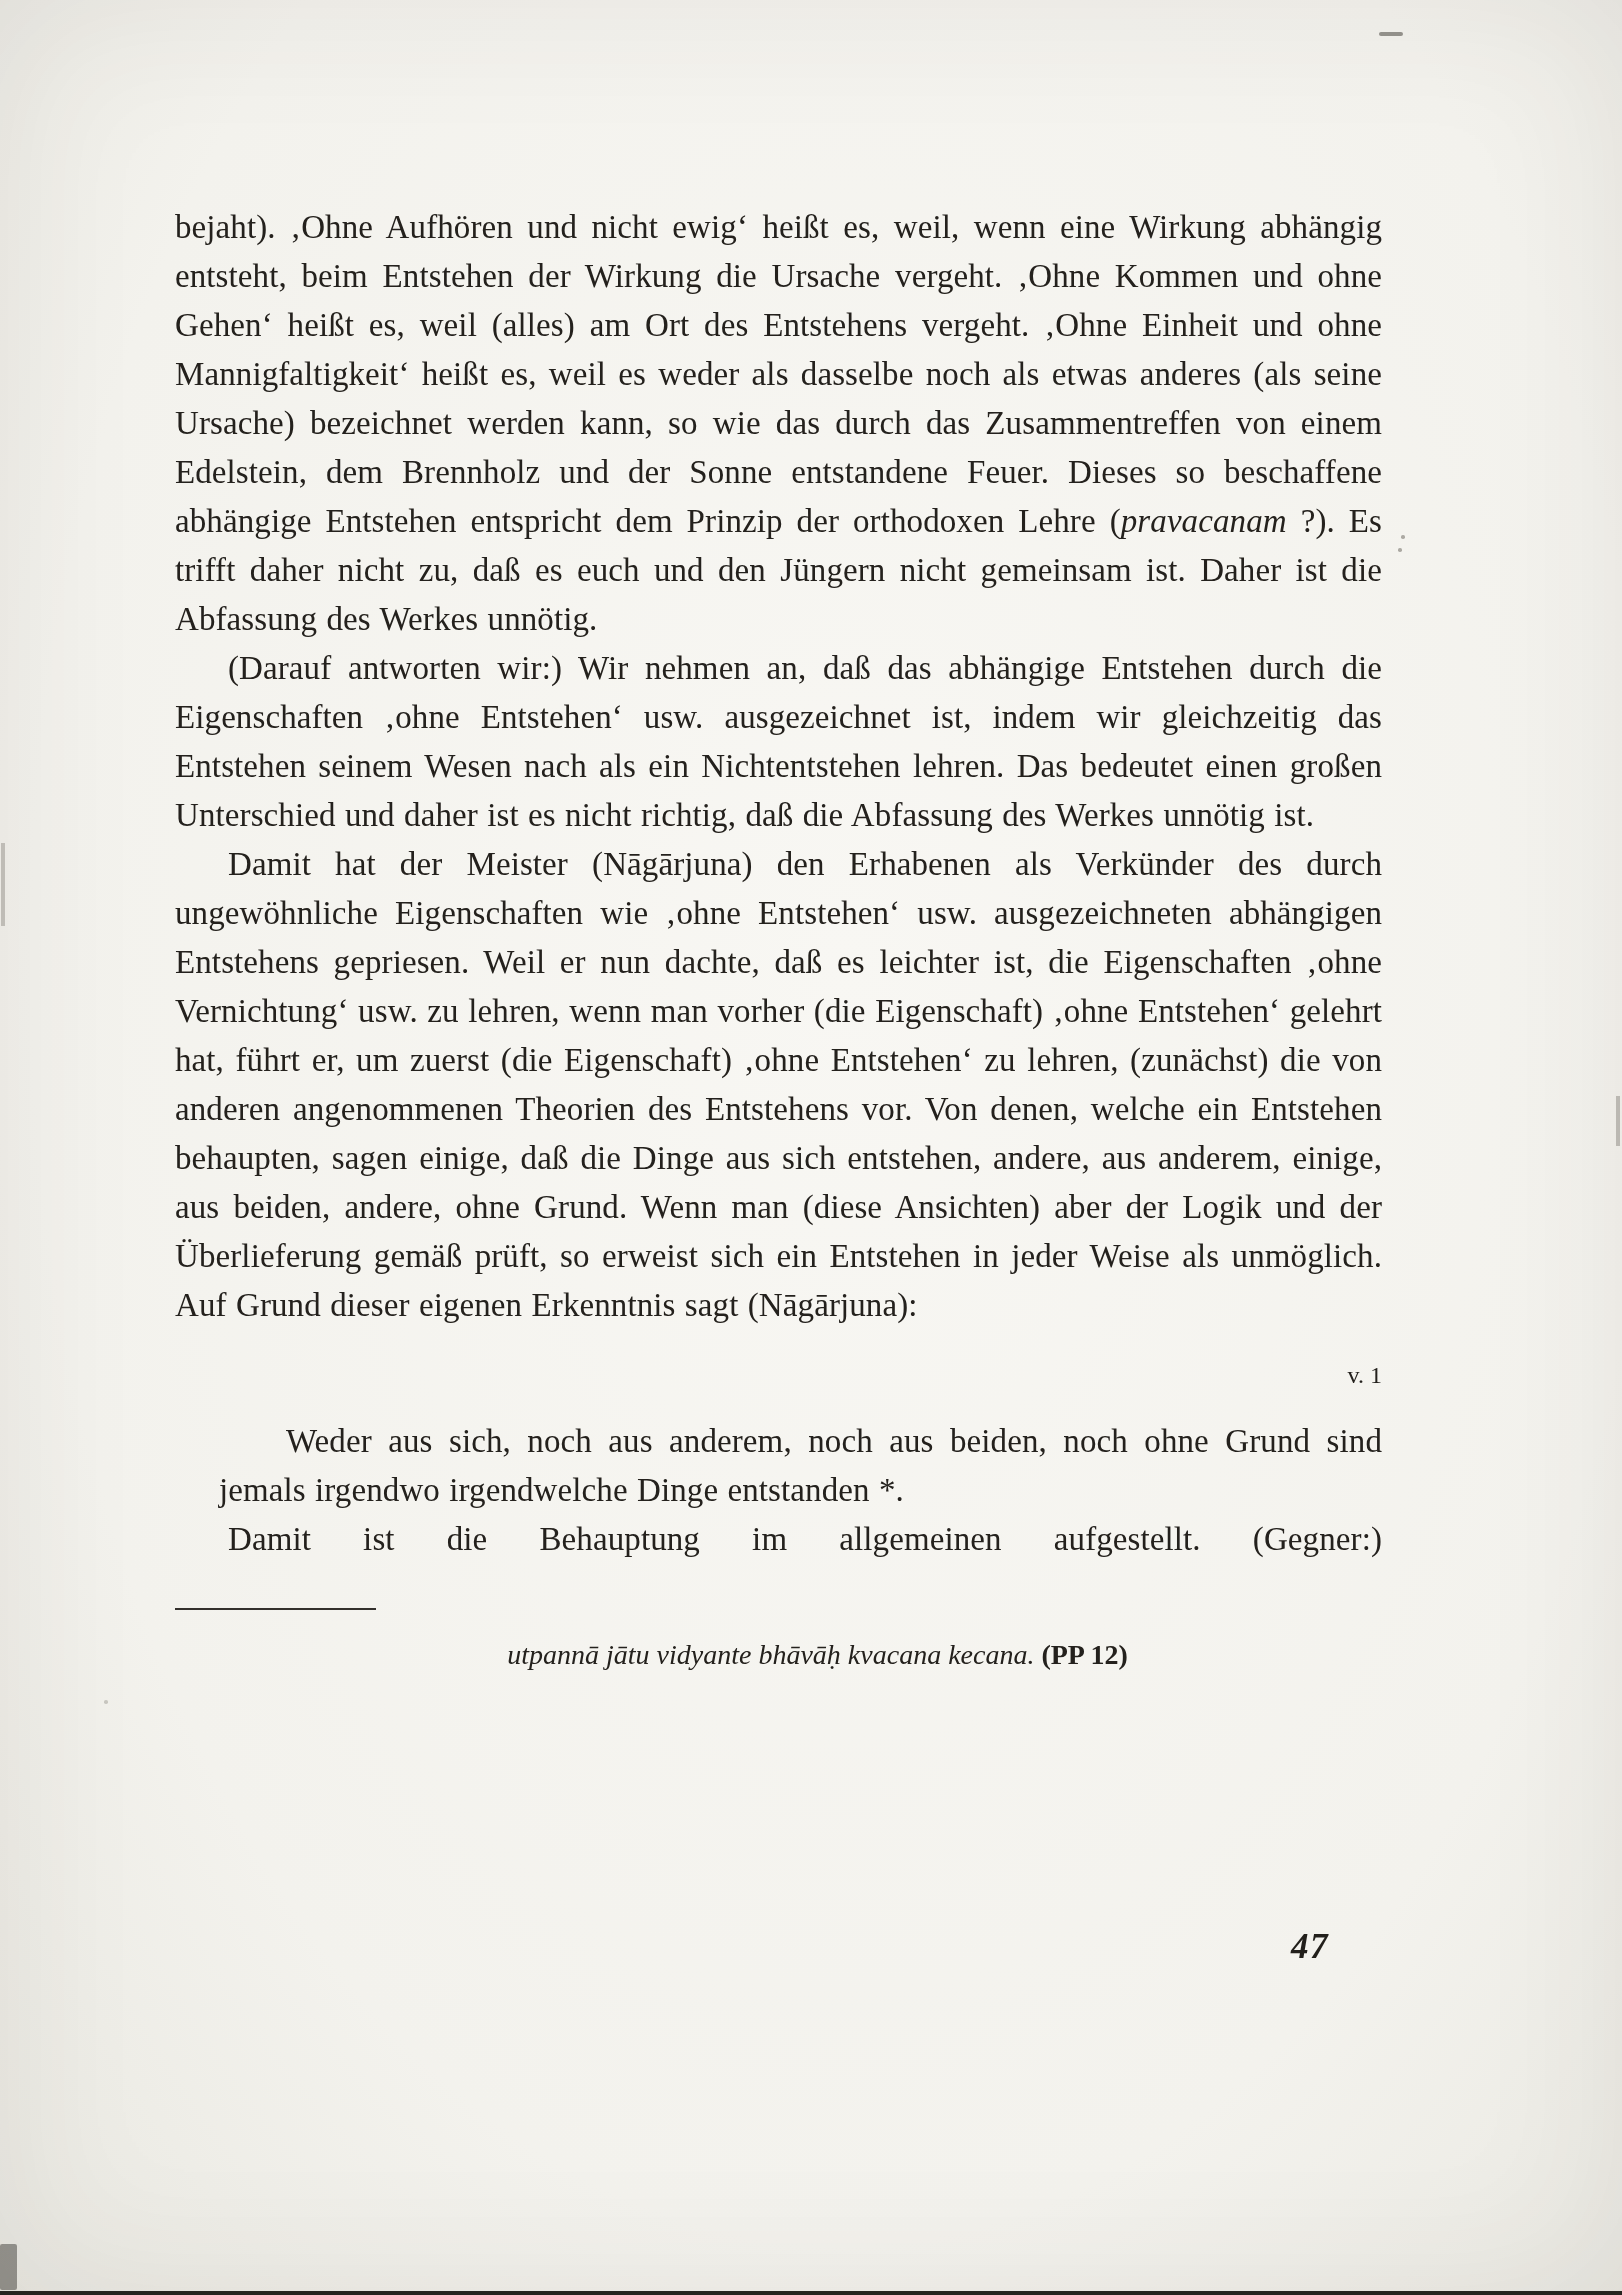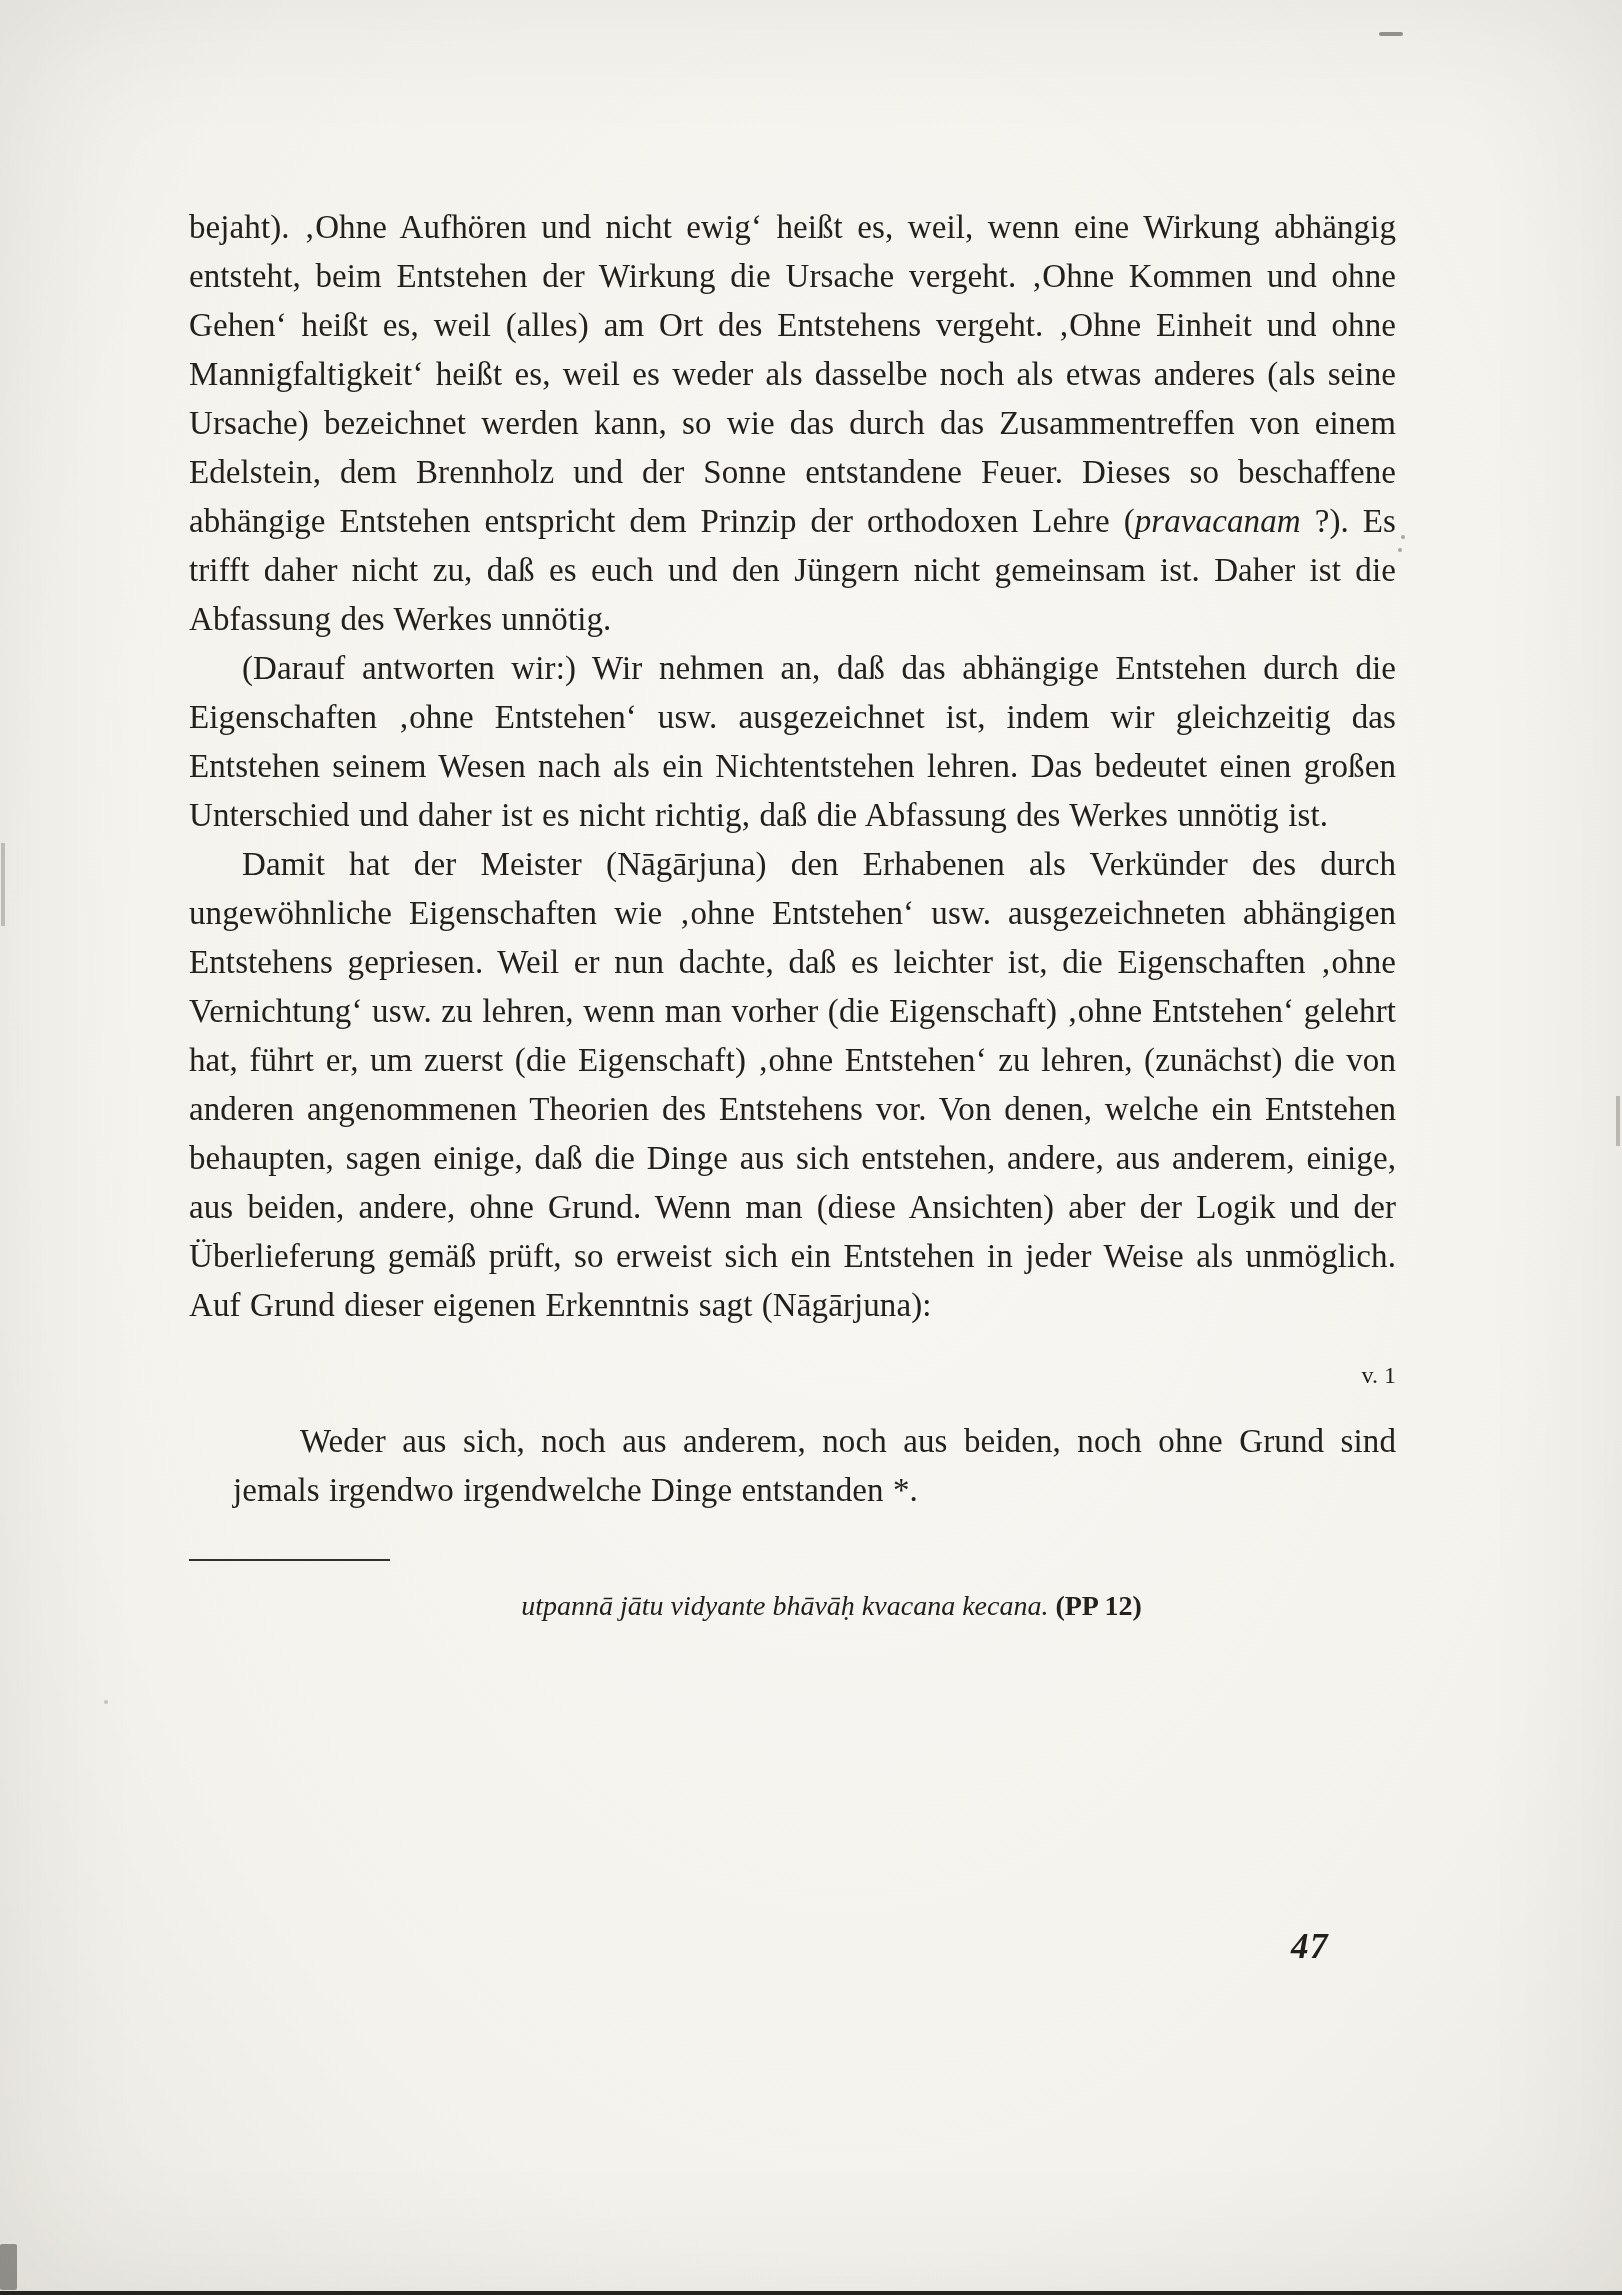--- a/index.html
+++ b/index.html
@@ -9,21 +9,21 @@
     position: relative;
     overflow: hidden;
     background: radial-gradient(ellipse at 52% 42%, #f8f7f3 0%, #f3f2ed 68%, #e9e8e1 100%);
     box-shadow: inset 0 0 153px rgba(60,55,45,0.08);
     font-family: "Liberation Serif", "DejaVu Serif", serif;
     color: #24211d;
   }
 
   .text-column {
     position: absolute;
-    left: 189px;
+    left: 175px;
     top: 203px;
     width: 1207px;
   }
 
   .body-para {
     font-size: 33px;
     line-height: 49px;
     margin: 0;
     text-align: justify;
     letter-spacing: 0.1px;
@@ -95,20 +95,21 @@
   <p class="body-para"><span>bejaht). ‚Ohne Aufhören und nicht ewig‘ heißt es, weil, wenn eine Wirkung abhängig entsteht, beim Entstehen der Wirkung die Ursache vergeht. ‚Ohne Kommen und ohne Gehen‘ heißt es, weil (alles) am Ort des Entstehens vergeht. ‚Ohne Einheit und ohne Mannigfaltigkeit‘ heißt es, weil es weder als dasselbe noch als etwas anderes (als seine Ursache) bezeichnet werden kann, so wie das durch das Zusammentreffen von einem Edelstein, dem Brennholz und der Sonne entstandene Feuer. Dieses so beschaffene abhängige Entstehen entspricht dem Prinzip der orthodoxen Lehre (</span><span class="it">pravacanam</span><span> ?). Es trifft daher nicht zu, daß es euch und den Jüngern nicht gemeinsam ist. Daher ist die Abfassung des Werkes unnötig.</span></p>
 
   <p class="body-para indent"><span>(Darauf antworten wir:) Wir nehmen an, daß das abhängige Entstehen durch die Eigenschaften ‚ohne Entstehen‘ usw. ausgezeichnet ist, indem wir gleichzeitig das Entstehen seinem Wesen nach als ein Nichtentstehen lehren. Das bedeutet einen großen Unterschied und daher ist es nicht richtig, daß die Abfassung des Werkes unnötig ist.</span></p>
 
   <p class="body-para indent"><span>Damit hat der Meister (Nāgārjuna) den Erhabenen als Verkünder des durch ungewöhnliche Eigenschaften wie ‚ohne Entstehen‘ usw. ausgezeichneten abhängigen Entstehens gepriesen. Weil er nun dachte, daß es leichter ist, die Eigenschaften ‚ohne Vernichtung‘ usw. zu lehren, wenn man vorher (die Eigenschaft) ‚ohne Entstehen‘ gelehrt hat, führt er, um zuerst (die Eigenschaft) ‚ohne Entstehen‘ zu lehren, (zunächst) die von anderen angenommenen Theorien des Entstehens vor. Von denen, welche ein Entstehen behaupten, sagen einige, daß die Dinge aus sich entstehen, andere, aus anderem, einige, aus beiden, andere, ohne Grund. Wenn man (diese Ansichten) aber der Logik und der Überlieferung gemäß prüft, so erweist sich ein Entstehen in jeder Weise als unmöglich. Auf Grund dieser eigenen Erkenntnis sagt (Nāgārjuna):</span></p>
 
   <div class="verse-heading">v. 1</div>
 
   <p class="body-para verse"><span>Weder aus sich, noch aus anderem, noch aus beiden, noch ohne Grund sind jemals irgendwo irgendwelche Dinge entstanden *.</span></p>
 
+  <p class="body-para indent last-justify"><span>Damit ist die Behauptung im allgemeinen aufgestellt. (Gegner:)</span></p>
 
   <div class="footnote-rule"></div>
 
 
   <p class="fn fn2"><span class="it">utpannā jātu vidyante bhāvāḥ kvacana kecana.</span><span class="bd"> (PP 12)</span></p>
 
 </div>
 
 <div class="page-number">47</div>
 

